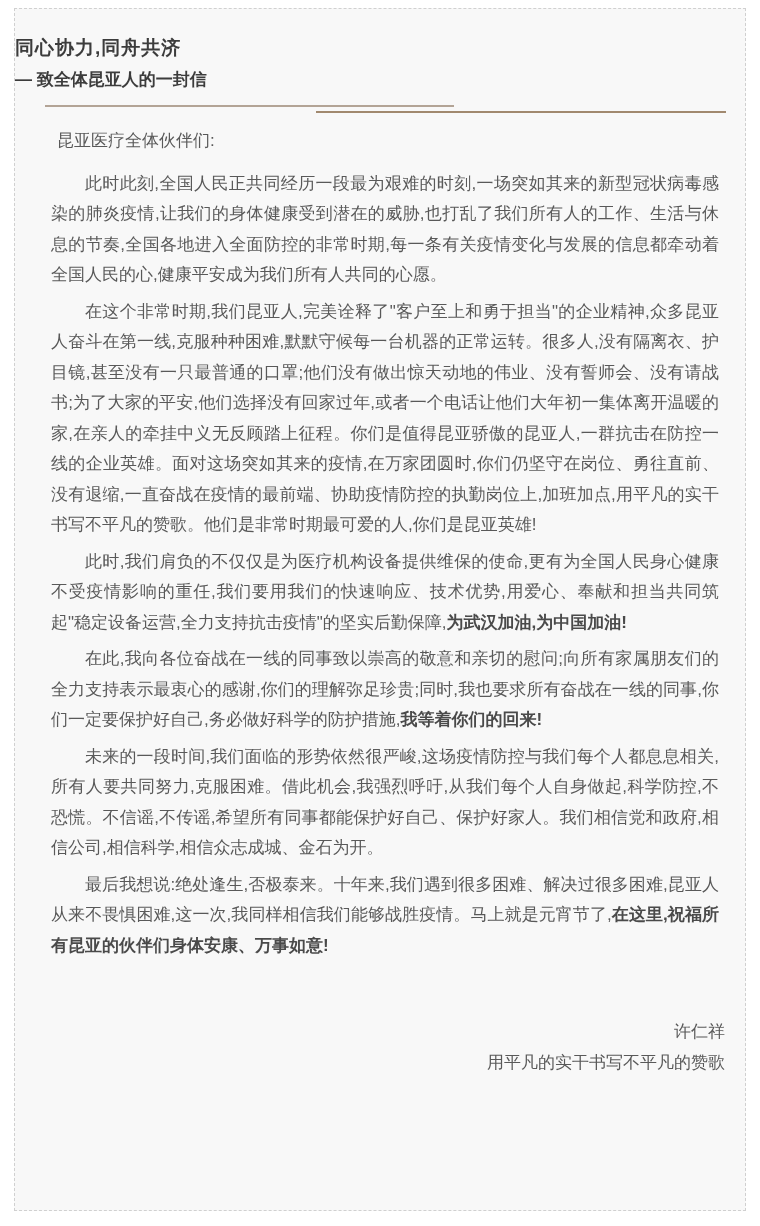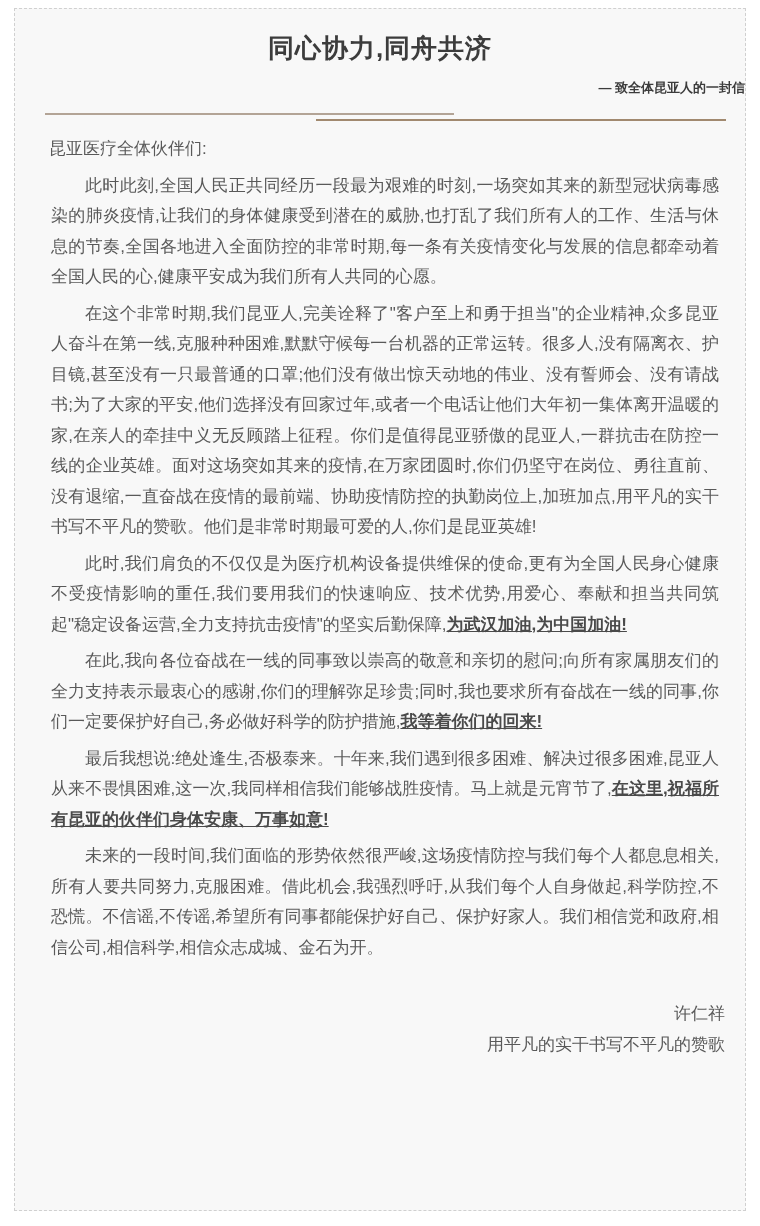--- a/index.html
+++ b/index.html
@@ -20,31 +20,31 @@
     top: 8px;
     left: 14px;
     width: 732px;
     height: 1203px;
     box-sizing: border-box;
     border: 1px dashed var(--border, #d0d0d0);
     background: var(--background, #f8f8f8);
   }
   .title {
     margin: 24px 0 0 0;
-    text-align: center;
-    font-size: 26px;
+    text-align: left;
+    font-size: 19px;
     line-height: 30px;
     font-weight: 700;
     letter-spacing: 1px;
     color: var(--title_text, #3c3c3c);
   }
   .subtitle {
-    margin: 12px 0 0 0;
-    text-align: right;
-    font-size: 13px;
+    margin: 4px 0 0 0;
+    text-align: left;
+    font-size: 17px;
     line-height: 26px;
     font-weight: 700;
     color: var(--title_text, #3c3c3c);
   }
   .divider {
     position: relative;
     margin-top: 12px;
     height: 8px;
   }
   .line {
@@ -64,33 +64,32 @@
     background: var(--accent_line_bottom, #a1896f);
   }
   .letter-body {
     margin: 13px 20px 0 30px;
     font-size: 17px;
     line-height: 30.5px;
     color: var(--body_text, #595959);
     text-align: justify;
   }
   .salutation {
-    margin: 4px;
+    margin: 12px;
   }
   .para {
     margin: 6px;
     text-indent: 2em;
   }
   .seg-bold {
     font-weight: 700;
     color: var(--bold_text, #4a4a4a);
-    text-decoration: underline;
   }
   .signature {
-    margin-top: 36px;
+    margin-top: 56px;
     text-align: right;
   }
   .signature p {
     margin: 0;
   }
 </style>
 </head>
 <body>
 
 <div class="page">
@@ -106,22 +105,22 @@
     </div>
 
     <div class="letter-body">
       <p class="salutation">昆亚医疗全体伙伴们:</p>
 
       <div id="paragraphs">
           <p class="para"><span class="seg">此时此刻,全国人民正共同经历一段最为艰难的时刻,一场突如其来的新型冠状病毒感染的肺炎疫情,让我们的身体健康受到潜在的威胁,也打乱了我们所有人的工作、生活与休息的节奏,全国各地进入全面防控的非常时期,每一条有关疫情变化与发展的信息都牵动着全国人民的心,健康平安成为我们所有人共同的心愿。</span></p>
           <p class="para"><span class="seg">在这个非常时期,我们昆亚人,完美诠释了"客户至上和勇于担当"的企业精神,众多昆亚人奋斗在第一线,克服种种困难,默默守候每一台机器的正常运转。很多人,没有隔离衣、护目镜,甚至没有一只最普通的口罩;他们没有做出惊天动地的伟业、没有誓师会、没有请战书;为了大家的平安,他们选择没有回家过年,或者一个电话让他们大年初一集体离开温暖的家,在亲人的牵挂中义无反顾踏上征程。你们是值得昆亚骄傲的昆亚人,一群抗击在防控一线的企业英雄。面对这场突如其来的疫情,在万家团圆时,你们仍坚守在岗位、勇往直前、没有退缩,一直奋战在疫情的最前端、协助疫情防控的执勤岗位上,加班加点,用平凡的实干书写不平凡的赞歌。他们是非常时期最可爱的人,你们是昆亚英雄!</span></p>
           <p class="para"><span class="seg">此时,我们肩负的不仅仅是为医疗机构设备提供维保的使命,更有为全国人民身心健康不受疫情影响的重任,我们要用我们的快速响应、技术优势,用爱心、奉献和担当共同筑起"稳定设备运营,全力支持抗击疫情"的坚实后勤保障,</span><span class="seg-bold">为武汉加油,为中国加油!</span></p>
           <p class="para"><span class="seg">在此,我向各位奋战在一线的同事致以崇高的敬意和亲切的慰问;向所有家属朋友们的全力支持表示最衷心的感谢,你们的理解弥足珍贵;同时,我也要求所有奋战在一线的同事,你们一定要保护好自己,务必做好科学的防护措施,</span><span class="seg-bold">我等着你们的回来!</span></p>
+          <p class="para"><span class="seg">未来的一段时间,我们面临的形势依然很严峻,这场疫情防控与我们每个人都息息相关,所有人要共同努力,克服困难。借此机会,我强烈呼吁,从我们每个人自身做起,科学防控,不恐慌。不信谣,不传谣,希望所有同事都能保护好自己、保护好家人。我们相信党和政府,相信公司,相信科学,相信众志成城、金石为开。</span></p>
           <p class="para"><span class="seg">最后我想说:绝处逢生,否极泰来。十年来,我们遇到很多困难、解决过很多困难,昆亚人从来不畏惧困难,这一次,我同样相信我们能够战胜疫情。马上就是元宵节了,</span><span class="seg-bold">在这里,祝福所有昆亚的伙伴们身体安康、万事如意!</span></p>
-          <p class="para"><span class="seg">未来的一段时间,我们面临的形势依然很严峻,这场疫情防控与我们每个人都息息相关,所有人要共同努力,克服困难。借此机会,我强烈呼吁,从我们每个人自身做起,科学防控,不恐慌。不信谣,不传谣,希望所有同事都能保护好自己、保护好家人。我们相信党和政府,相信公司,相信科学,相信众志成城、金石为开。</span></p>
         </div>
 
       <div class="signature">
         <p>许仁祥</p>
         <p>用平凡的实干书写不平凡的赞歌</p>
       </div>
     </div>
 
   </div>
 </div>

